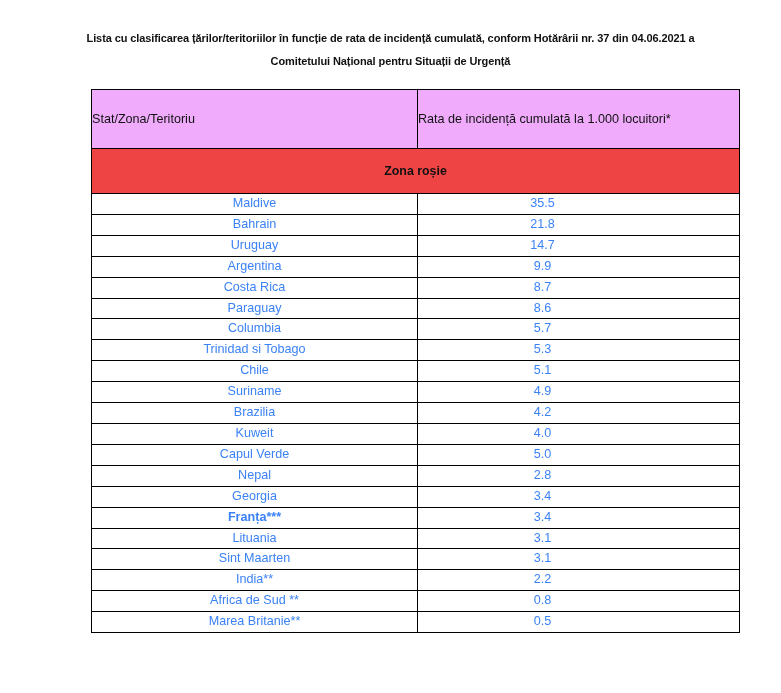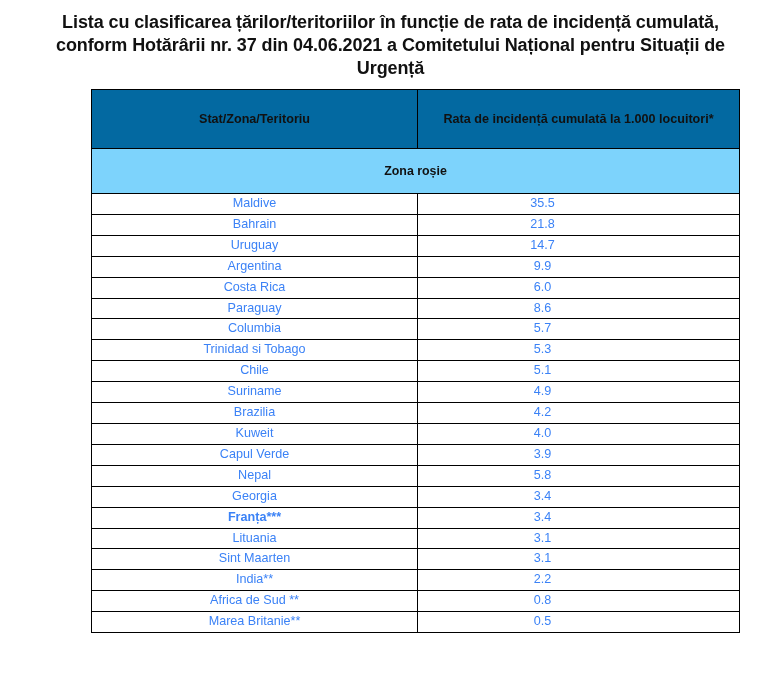--- a/index.html
+++ b/index.html
@@ -17,23 +17,23 @@
 
   .page {
     position: relative;
     width: 781px;
     height: 693px;
     overflow: hidden;
   }
 
   
   .doc-title {
-    margin: 0;
+    margin: 16px;
     padding: 11px 55px 0 55px;
-    font-size: 18px;
+    font-size: 11px;
     font-weight: bold;
     line-height: 23px;
     text-align: center;
     letter-spacing: -0.1px;
     color: #111111;
   }
 
   
   .table-wrap {
     position: absolute;
@@ -54,26 +54,26 @@
     padding: 0;
     margin: 0;
   }
 
   col.col-state { width: 326px; }
   col.col-rate  { width: 322px; }
 
   
   .head-cell {
     height: 58px;
-    text-align: center;
+    text-align: left;
     vertical-align: middle;
     font-size: 12.6px;
-    font-weight: bold;
-    color: #111111;
-    background: #0369a1;
+    font-weight: normal;
+    color: #111111;
+    background: #f0abfc;
     padding: 0 6px;
     line-height: 16px;
   }
 
   
   .zone-banner {
     height: 44px;
     text-align: center;
     vertical-align: middle;
     font-size: 12.4px;
@@ -122,41 +122,41 @@
         <col class="col-rate">
       </colgroup>
       <thead>
         <tr>
           <th class="head-cell">Stat/Zona/Teritoriu</th>
           <th class="head-cell">Rata de incidență cumulată la 1.000 locuitori*</th>
         </tr>
       </thead>
       <tbody>
         <tr>
-          <td class="zone-banner" colspan="2" style="background: #7dd3fc; color: rgb(17, 17, 17);">Zona roșie</td>
+          <td class="zone-banner" colspan="2" style="background: #ef4444; color: rgb(17, 17, 17);">Zona roșie</td>
         </tr>
       <tr class="data-row">
             <td class="cell-state">Maldive</td>
             <td class="cell-rate">35.5</td>
           </tr>
           <tr class="data-row">
             <td class="cell-state">Bahrain</td>
             <td class="cell-rate">21.8</td>
           </tr>
           <tr class="data-row">
             <td class="cell-state">Uruguay</td>
             <td class="cell-rate">14.7</td>
           </tr>
           <tr class="data-row">
             <td class="cell-state">Argentina</td>
             <td class="cell-rate">9.9</td>
           </tr>
           <tr class="data-row">
             <td class="cell-state">Costa Rica</td>
-            <td class="cell-rate">6.0</td>
+            <td class="cell-rate">8.7</td>
           </tr>
           <tr class="data-row">
             <td class="cell-state">Paraguay</td>
             <td class="cell-rate">8.6</td>
           </tr>
           <tr class="data-row">
             <td class="cell-state">Columbia</td>
             <td class="cell-rate">5.7</td>
           </tr>
           <tr class="data-row">
@@ -174,25 +174,25 @@
           <tr class="data-row">
             <td class="cell-state">Brazilia</td>
             <td class="cell-rate">4.2</td>
           </tr>
           <tr class="data-row">
             <td class="cell-state">Kuweit</td>
             <td class="cell-rate">4.0</td>
           </tr>
           <tr class="data-row">
             <td class="cell-state">Capul Verde</td>
-            <td class="cell-rate">3.9</td>
+            <td class="cell-rate">5.0</td>
           </tr>
           <tr class="data-row">
             <td class="cell-state">Nepal</td>
-            <td class="cell-rate">5.8</td>
+            <td class="cell-rate">2.8</td>
           </tr>
           <tr class="data-row">
             <td class="cell-state">Georgia</td>
             <td class="cell-rate">3.4</td>
           </tr>
           <tr class="data-row">
             <td class="cell-state is-bold">Franța***</td>
             <td class="cell-rate">3.4</td>
           </tr>
           <tr class="data-row">

